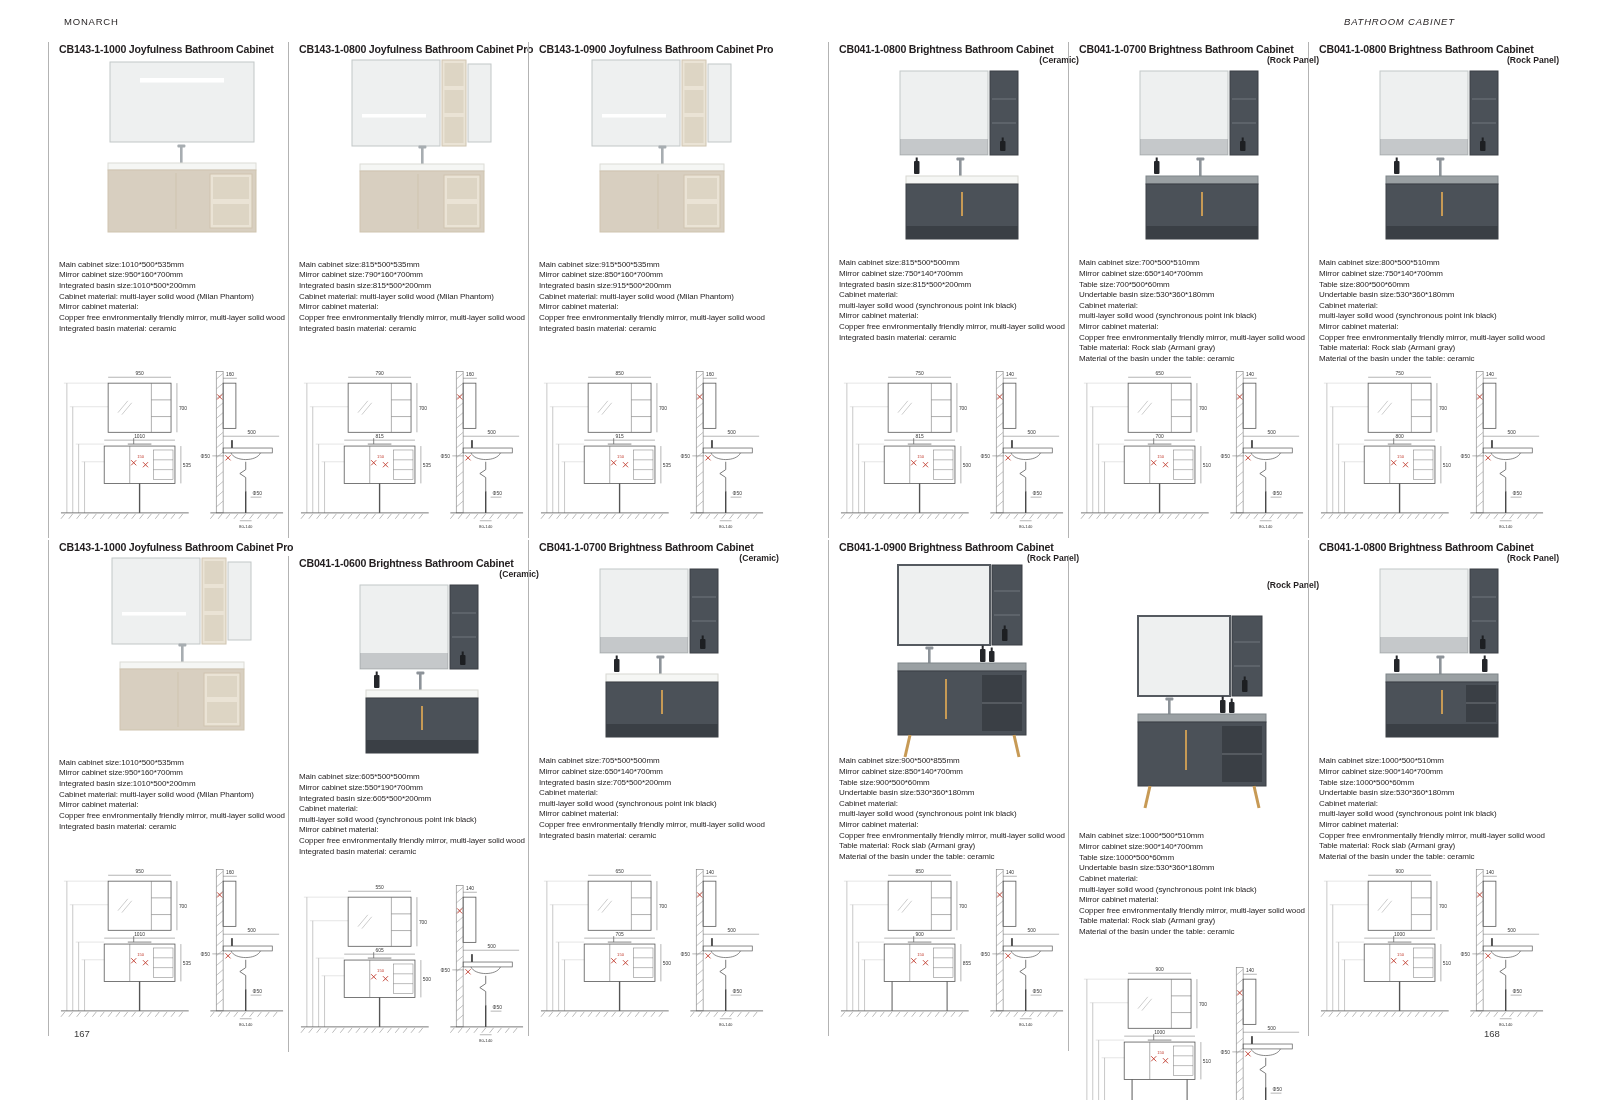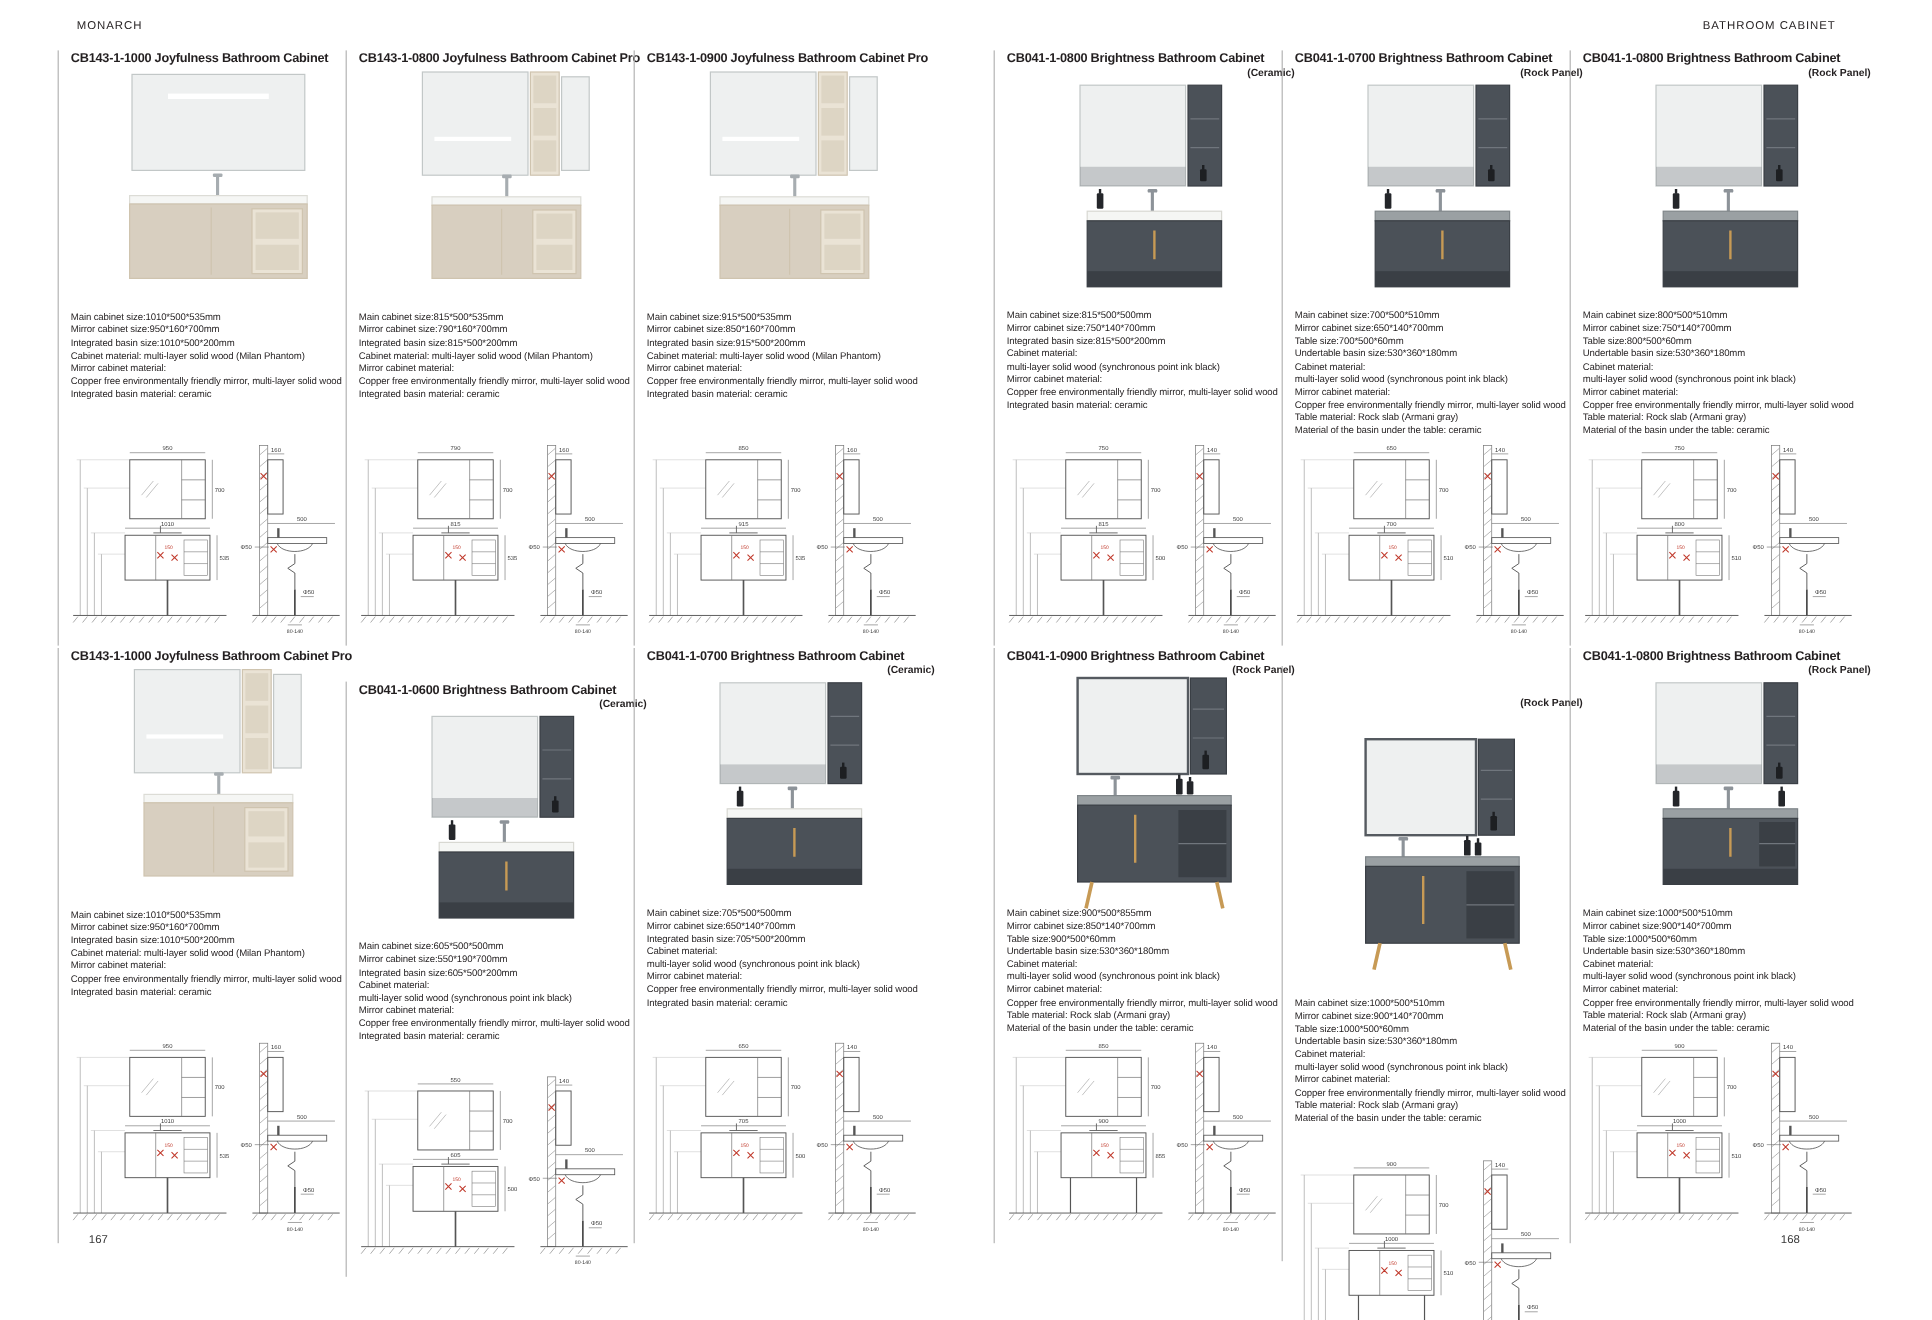--- a/index.html
+++ b/index.html
@@ -2,21 +2,21 @@
 <html><head>
 <meta charset="utf-8">
 <style>
   html,body{margin:0;padding:0;}
   body{
     width:1610px;height:1100px;background:#ffffff;position:relative;
     font-family:"Liberation Sans",sans-serif;color:#231f20;overflow:hidden;
   }
   .hdr{position:absolute;top:16px;font-size:9.5px;letter-spacing:.8px;}
   .hdr-left{left:64px;font-weight:normal;}
-  .hdr-right{left:1419px;}
+  .hdr-right{left:1344px;font-style:italic;}
   .pagenum{position:absolute;top:1028px;font-size:9.5px;color:#3a3a3a;text-align:right;}
   .pn-left{left:74px;}
   .pn-right{left:1436px;margin-left:48px;}
   .cell{
     position:absolute;width:260px;height:496px;box-sizing:border-box;
     border-left:1px solid #b3b3b3;padding:2px 3px 0 10px;
     display:flex;flex-direction:column;
   }
   .title{font-size:10.6px;font-weight:bold;line-height:1.12;letter-spacing:-0.2px;white-space:nowrap;overflow:hidden;}
   .variant{font-size:8.6px;font-weight:bold;text-align:right;line-height:1.1;padding-right:6px;}
@@ -913,21 +913,21 @@
           <line x1="182" y1="149" x2="178" y2="154" stroke="#8a8a8a" stroke-width="0.6"></line>
           <line x1="190" y1="149" x2="186" y2="154" stroke="#8a8a8a" stroke-width="0.6"></line>
           <line x1="198" y1="149" x2="194" y2="154" stroke="#8a8a8a" stroke-width="0.6"></line>
           <line x1="206" y1="149" x2="202" y2="154" stroke="#8a8a8a" stroke-width="0.6"></line>
           <line x1="214" y1="149" x2="210" y2="154" stroke="#8a8a8a" stroke-width="0.6"></line>
           <line x1="222" y1="149" x2="218" y2="154" stroke="#8a8a8a" stroke-width="0.6"></line>
         <line x1="184" y1="156" x2="196" y2="156" stroke="#666" stroke-width="0.5"></line>
         <text x="190" y="163" text-anchor="middle" font-size="4.4" fill="#3a3a3a">80-140</text>
         </svg></div>
     </div>
-    <div class="cell" style="left: 288px; top: 568px;">
+    <div class="cell" style="left: 288px; top: 556px;">
       <div class="title">CB041-1-0600 Brightness Bathroom Cabinet</div>
       <div class="variant">(Ceramic)</div>
       <div class="photo" style="height: 193px;">
         <svg width="200" height="198" viewBox="0 0 200 198">
           <rect x="38" y="6" width="88" height="84" fill="#eef0f0" stroke="#c2c7c7"></rect>
           <rect x="128" y="6" width="28" height="84" fill="#4b5158" stroke="#3a3f45"></rect>
           <line x1="130" y1="34" x2="154" y2="34" stroke="#70767d"></line>
           <line x1="130" y1="58" x2="154" y2="58" stroke="#70767d"></line>
           <rect x="138" y="76" width="5.5" height="10" rx="1" fill="#1d1f22"></rect>
           <rect x="139.7" y="72.5" width="2" height="4" fill="#1d1f22"></rect>

